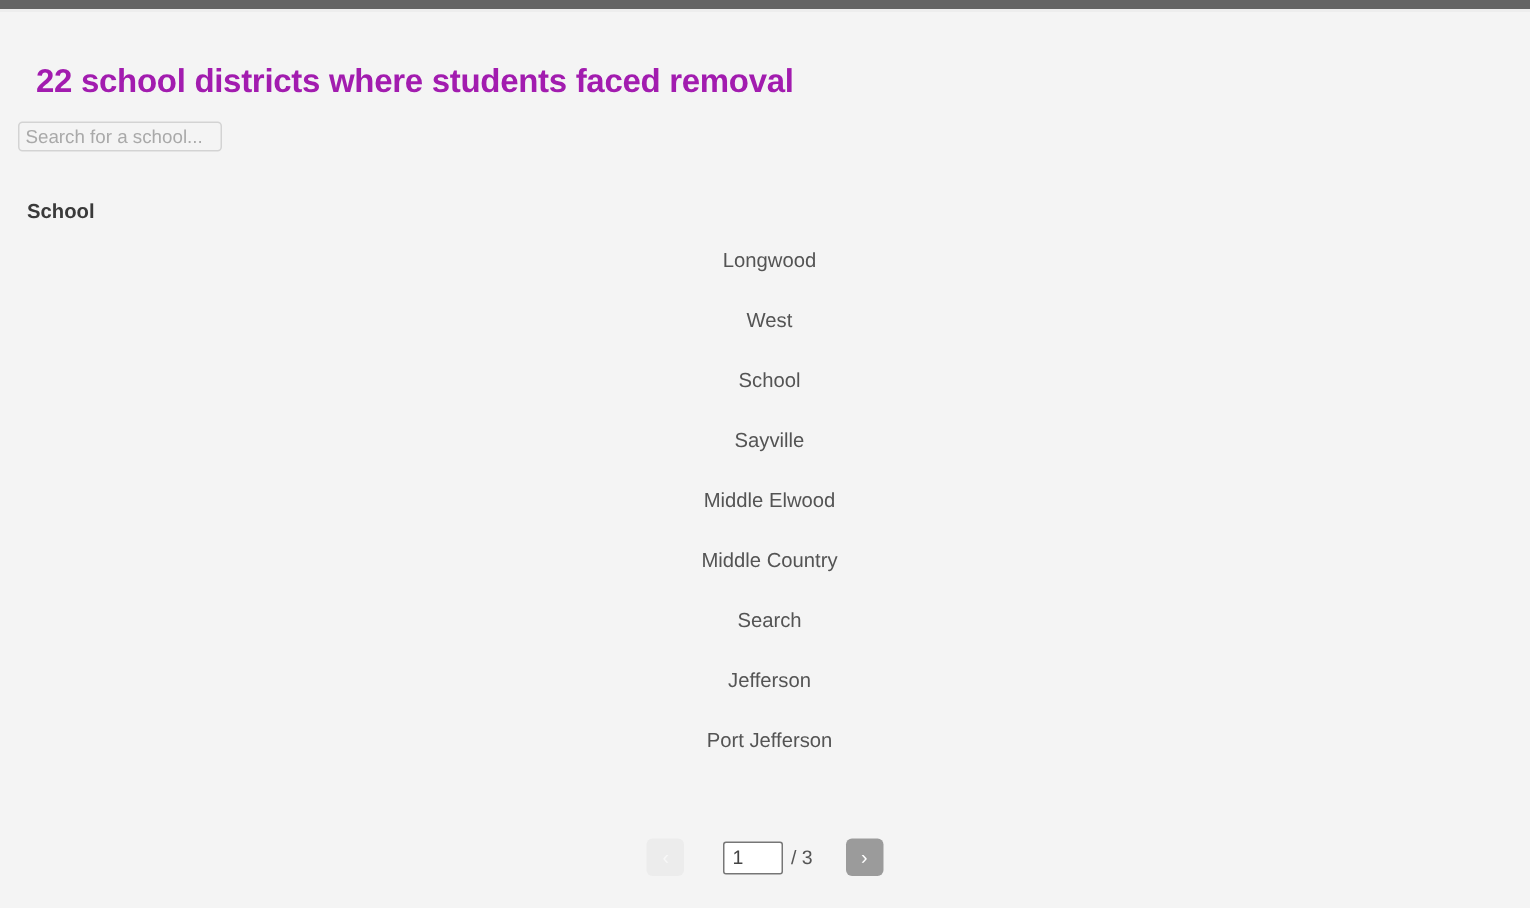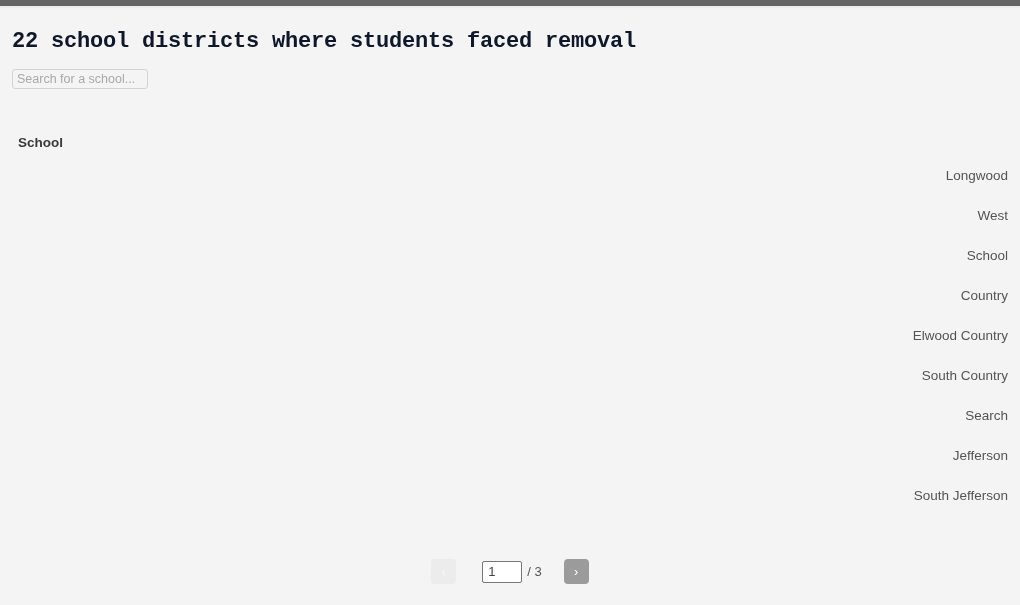--- a/index.html
+++ b/index.html
@@ -46,28 +46,27 @@
   .content {
     position: absolute;
     top: 8px;
     left: 0;
     width: 1020px;
     padding: 0 12px;
     box-sizing: border-box;
   }
 
   .page-title {
-    margin: 0;
+    margin: 12px;
     padding-top: 20px;
     font-size: 22px;
     line-height: 28px;
     font-weight: bold;
-    color: #0f172a;
+    color: #a21caf;
     letter-spacing: -0.2px;
-    font-family: Liberation Mono, monospace;
   }
 
   
   .search-row {
     margin-top: 13px;
     height: 22px;
   }
   .search-input {
     width: 136px;
     height: 20px;
@@ -82,35 +81,35 @@
     border-radius: 3px;
     outline: none;
   }
   .search-input::placeholder {
     color: #a9a9a9;
     opacity: 1;
   }
 
   
   .table {
-    margin-top: 38px;
+    margin-top: 24px;
     width: 100%;
     border-collapse: collapse;
   }
   .table th {
     text-align: left;
     padding: 0 0 0 6px;
     height: 26px;
     font-size: 13.5px;
     font-weight: bold;
     color: #3a3a3a;
     white-space: nowrap;
   }
   .table td {
-    text-align: right;
+    text-align: center;
     padding: 0 0 0 6px;
     height: 40px;
     font-size: 13.5px;
     font-weight: normal;
     color: #545454;
     white-space: nowrap;
   }
 
   
   .pagination {
@@ -192,36 +191,36 @@
         <tr>
           <td>Longwood</td>
         </tr>
         <tr>
           <td>West</td>
         </tr>
         <tr>
           <td>School</td>
         </tr>
         <tr>
-          <td>Country</td>
-        </tr>
-        <tr>
-          <td>Elwood Country</td>
-        </tr>
-        <tr>
-          <td>South Country</td>
+          <td>Sayville</td>
+        </tr>
+        <tr>
+          <td>Middle Elwood</td>
+        </tr>
+        <tr>
+          <td>Middle Country</td>
         </tr>
         <tr>
           <td>Search</td>
         </tr>
         <tr>
           <td>Jefferson</td>
         </tr>
         <tr>
-          <td>South Jefferson</td>
+          <td>Port Jefferson</td>
         </tr>
       </tbody>
     </table>
 
   </div>
 
   <div class="pagination">
     <button class="page-btn prev">‹</button>
     <input class="page-input" type="text" value="1" style="">
     <span class="page-total">/ 3</span>

